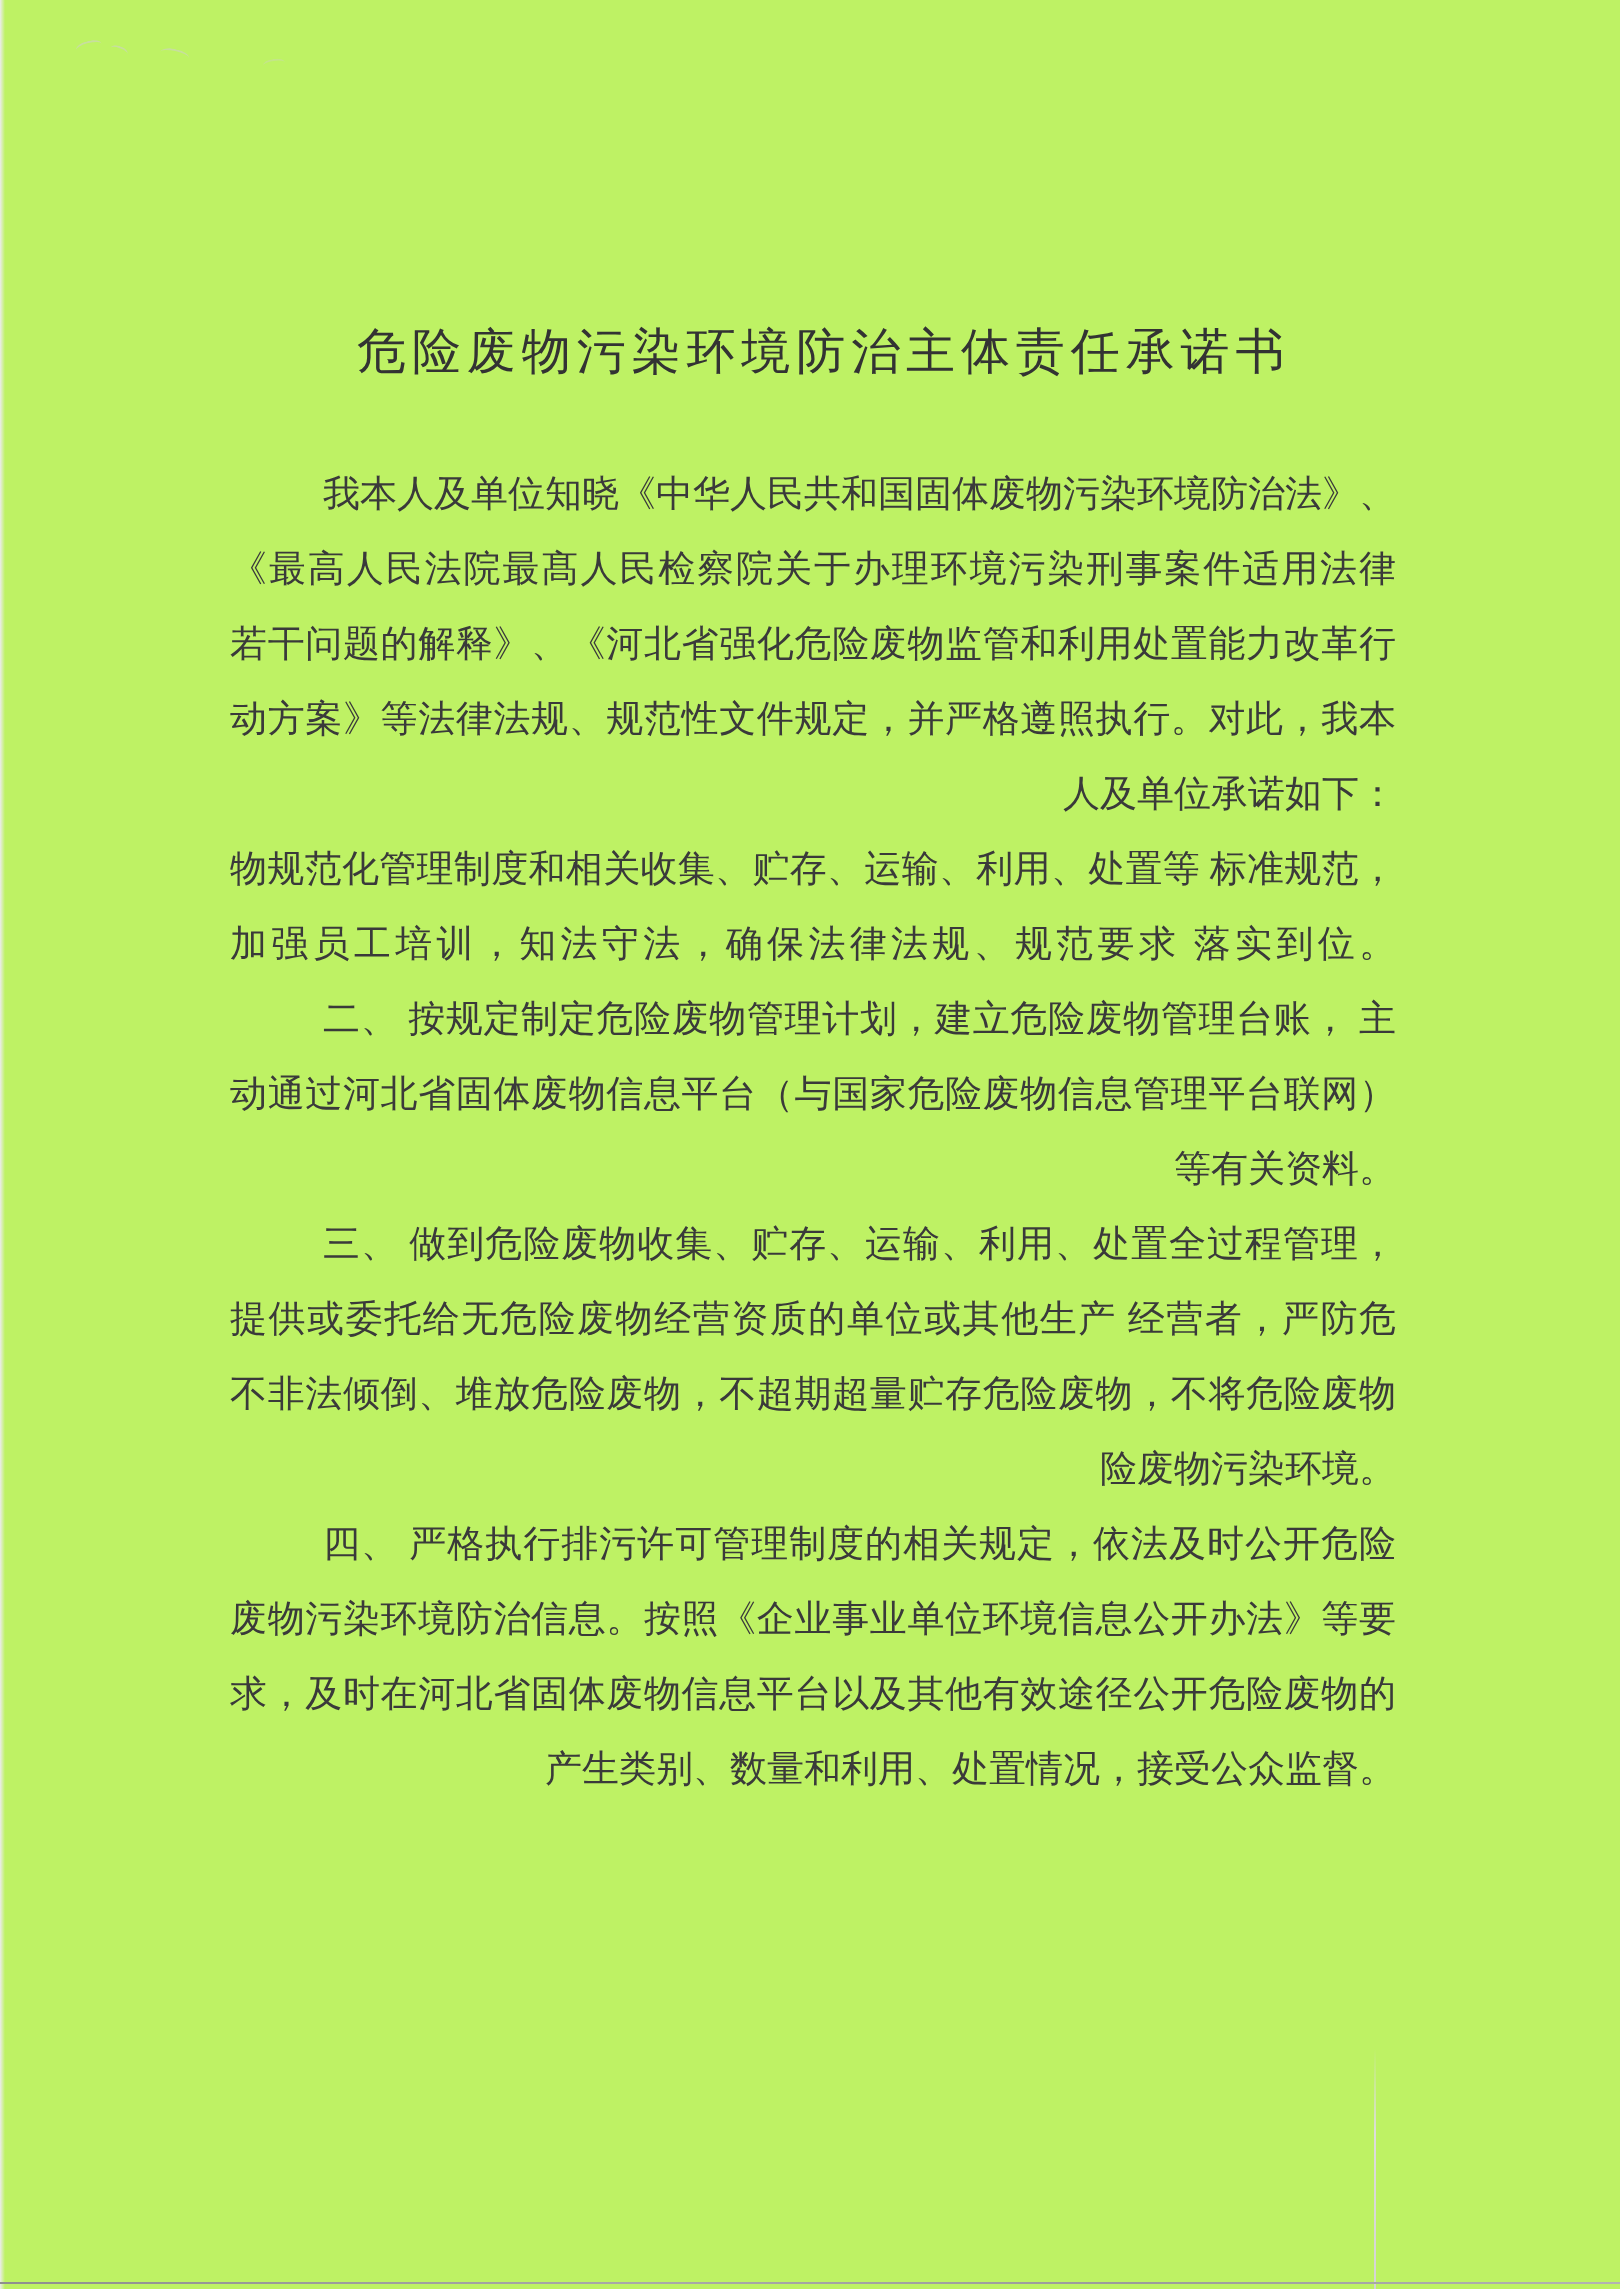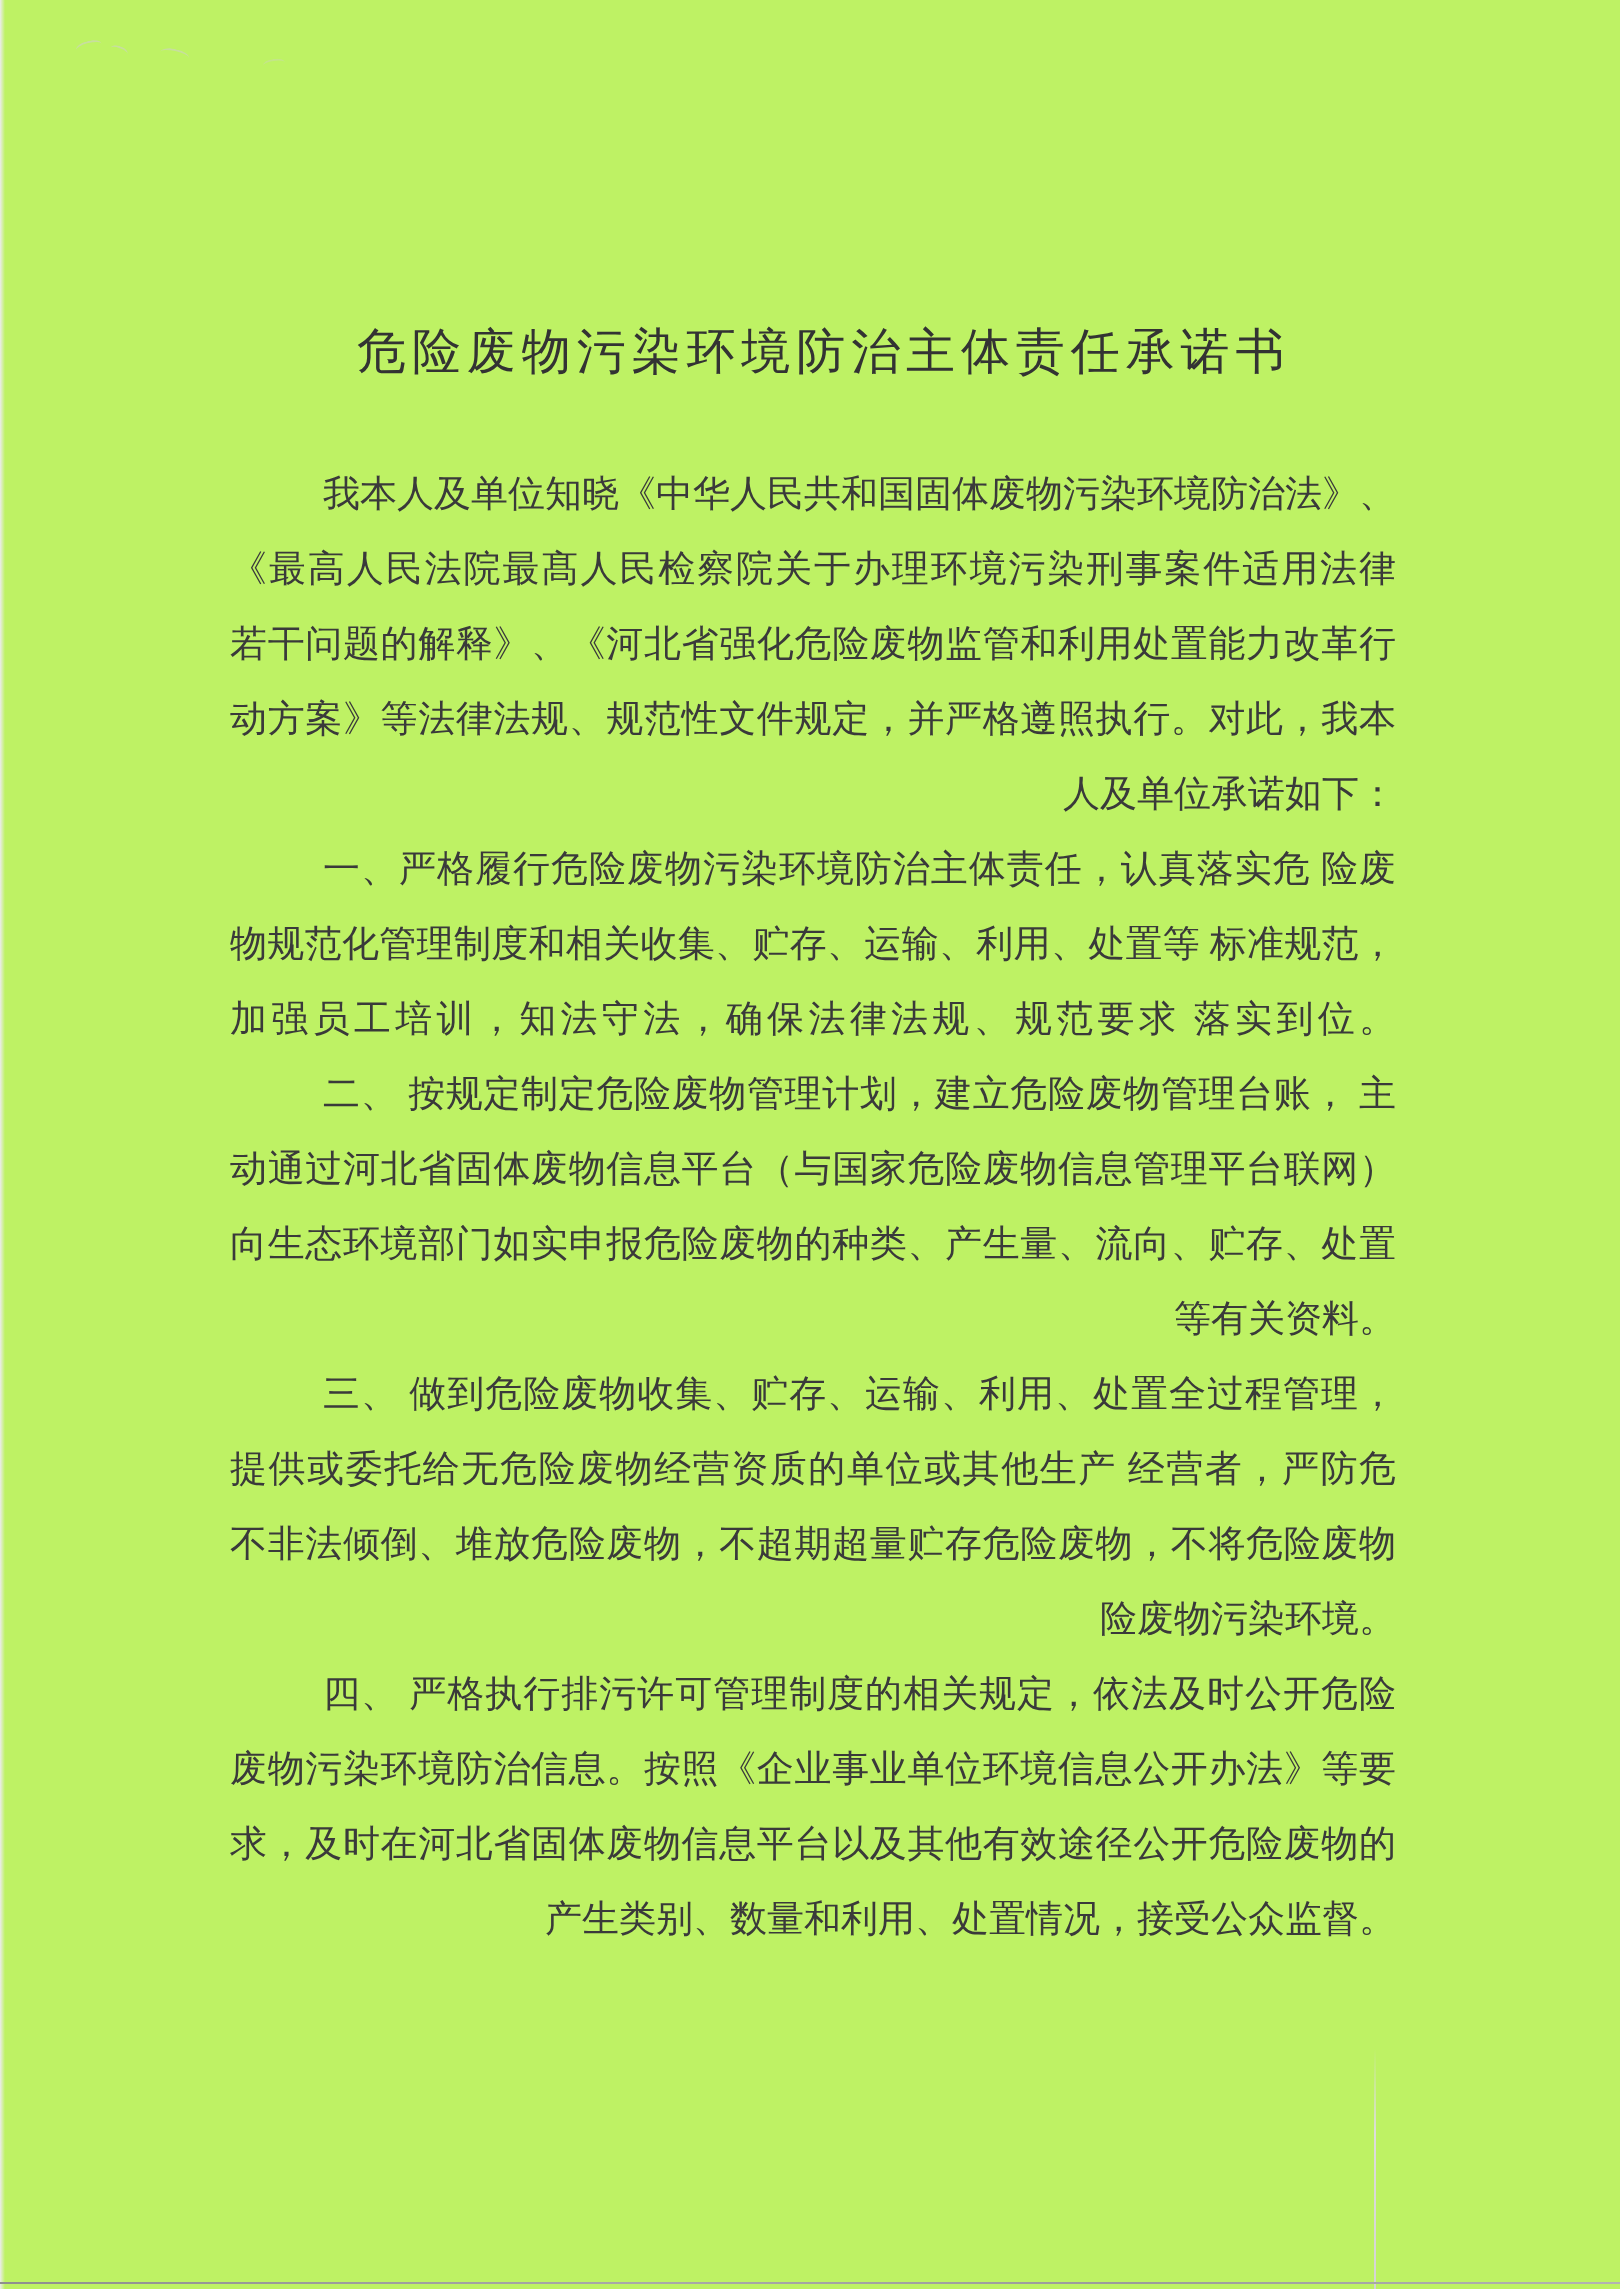--- a/index.html
+++ b/index.html
@@ -100,26 +100,24 @@
   <div class="smudge smudge4"></div>
 
   <div class="doc-title">危险废物污染环境防治主体责任承诺书</div>
 
   <div class="doc-body">
       <div class="line indent full">我本人及单位知晓《中华人民共和国固体废物污染环境防治法》、</div>
       <div class="line full">《最高人民法院最髙人民检察院关于办理环境污染刑事案件适用法律</div>
       <div class="line full">若干问题的解释》、《河北省强化危险废物监管和利用处置能力改革行</div>
       <div class="line full">动方案》等法律法规、规范性文件规定，并严格遵照执行。对此，我本</div>
       <div class="line">人及单位承诺如下：</div>
-      <div class="line indent full">一、严格履行危险废物污染环境防治主体责任，认真落实危 险废</div>
       <div class="line full">物规范化管理制度和相关收集、贮存、运输、利用、处置等 标准规范，</div>
       <div class="line full">加强员工培训，知法守法，确保法律法规、规范要求 落实到位。</div>
       <div class="line indent full">二、 按规定制定危险废物管理计划，建立危险废物管理台账， 主</div>
       <div class="line full">动通过河北省固体废物信息平台（与国家危险废物信息管理平台联网）</div>
-      <div class="line full">向生态环境部门如实申报危险废物的种类、产生量、流向、贮存、处置</div>
       <div class="line">等有关资料。</div>
       <div class="line indent full">三、 做到危险废物收集、贮存、运输、利用、处置全过程管理，</div>
       <div class="line full">提供或委托给无危险废物经营资质的单位或其他生产 经营者，严防危</div>
       <div class="line full">不非法倾倒、堆放危险废物，不超期超量贮存危险废物，不将危险废物</div>
       <div class="line">险废物污染环境。</div>
       <div class="line indent full">四、 严格执行排污许可管理制度的相关规定，依法及时公开危险</div>
       <div class="line full">废物污染环境防治信息。按照《企业事业单位环境信息公开办法》等要</div>
       <div class="line full">求，及时在河北省固体废物信息平台以及其他有效途径公开危险废物的</div>
       <div class="line">产生类别、数量和利用、处置情况，接受公众监督。</div>
     </div>

